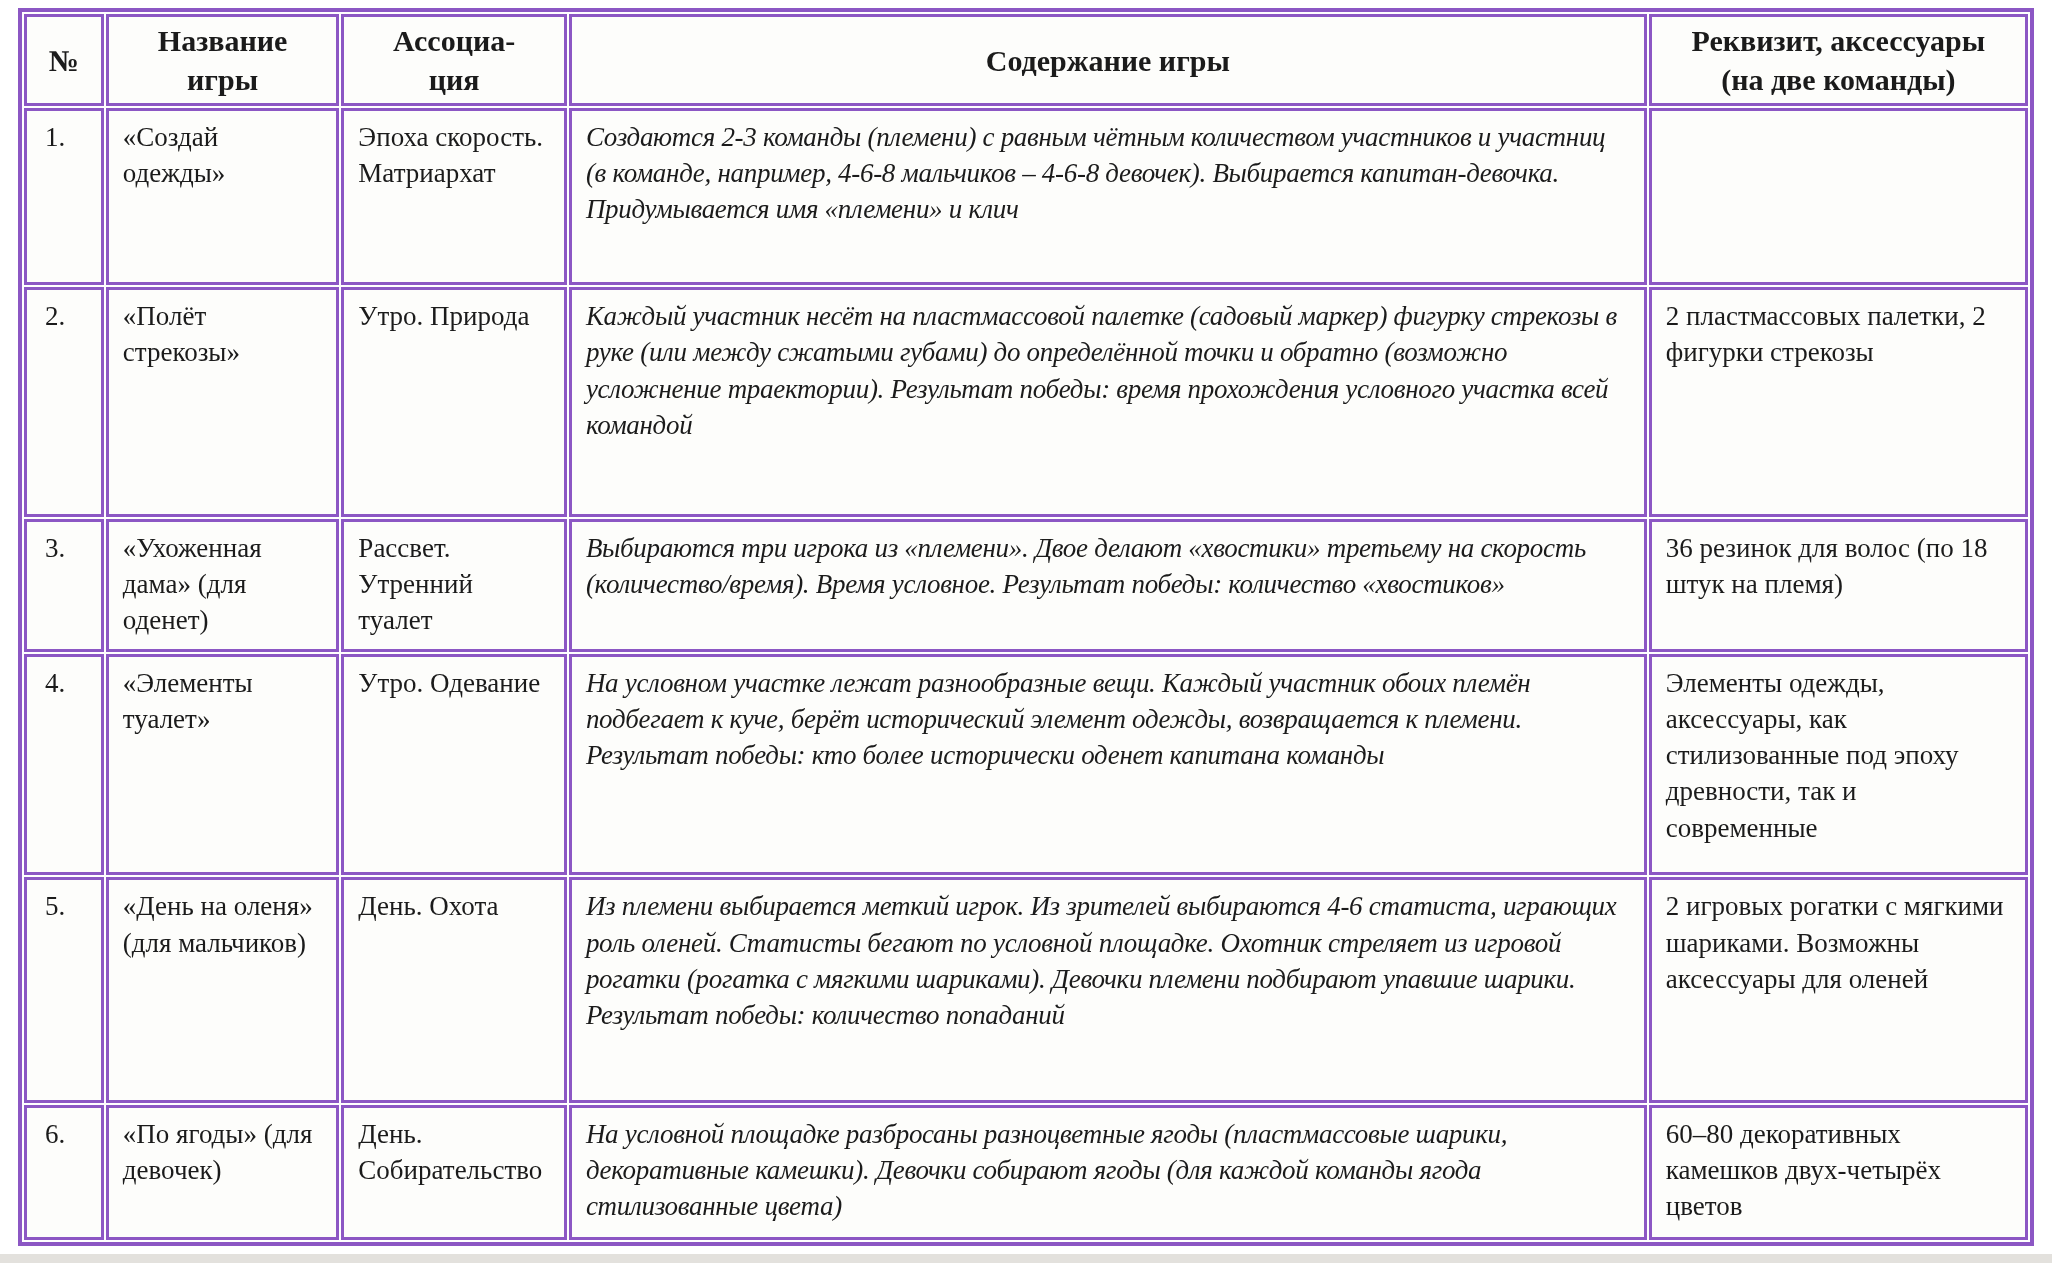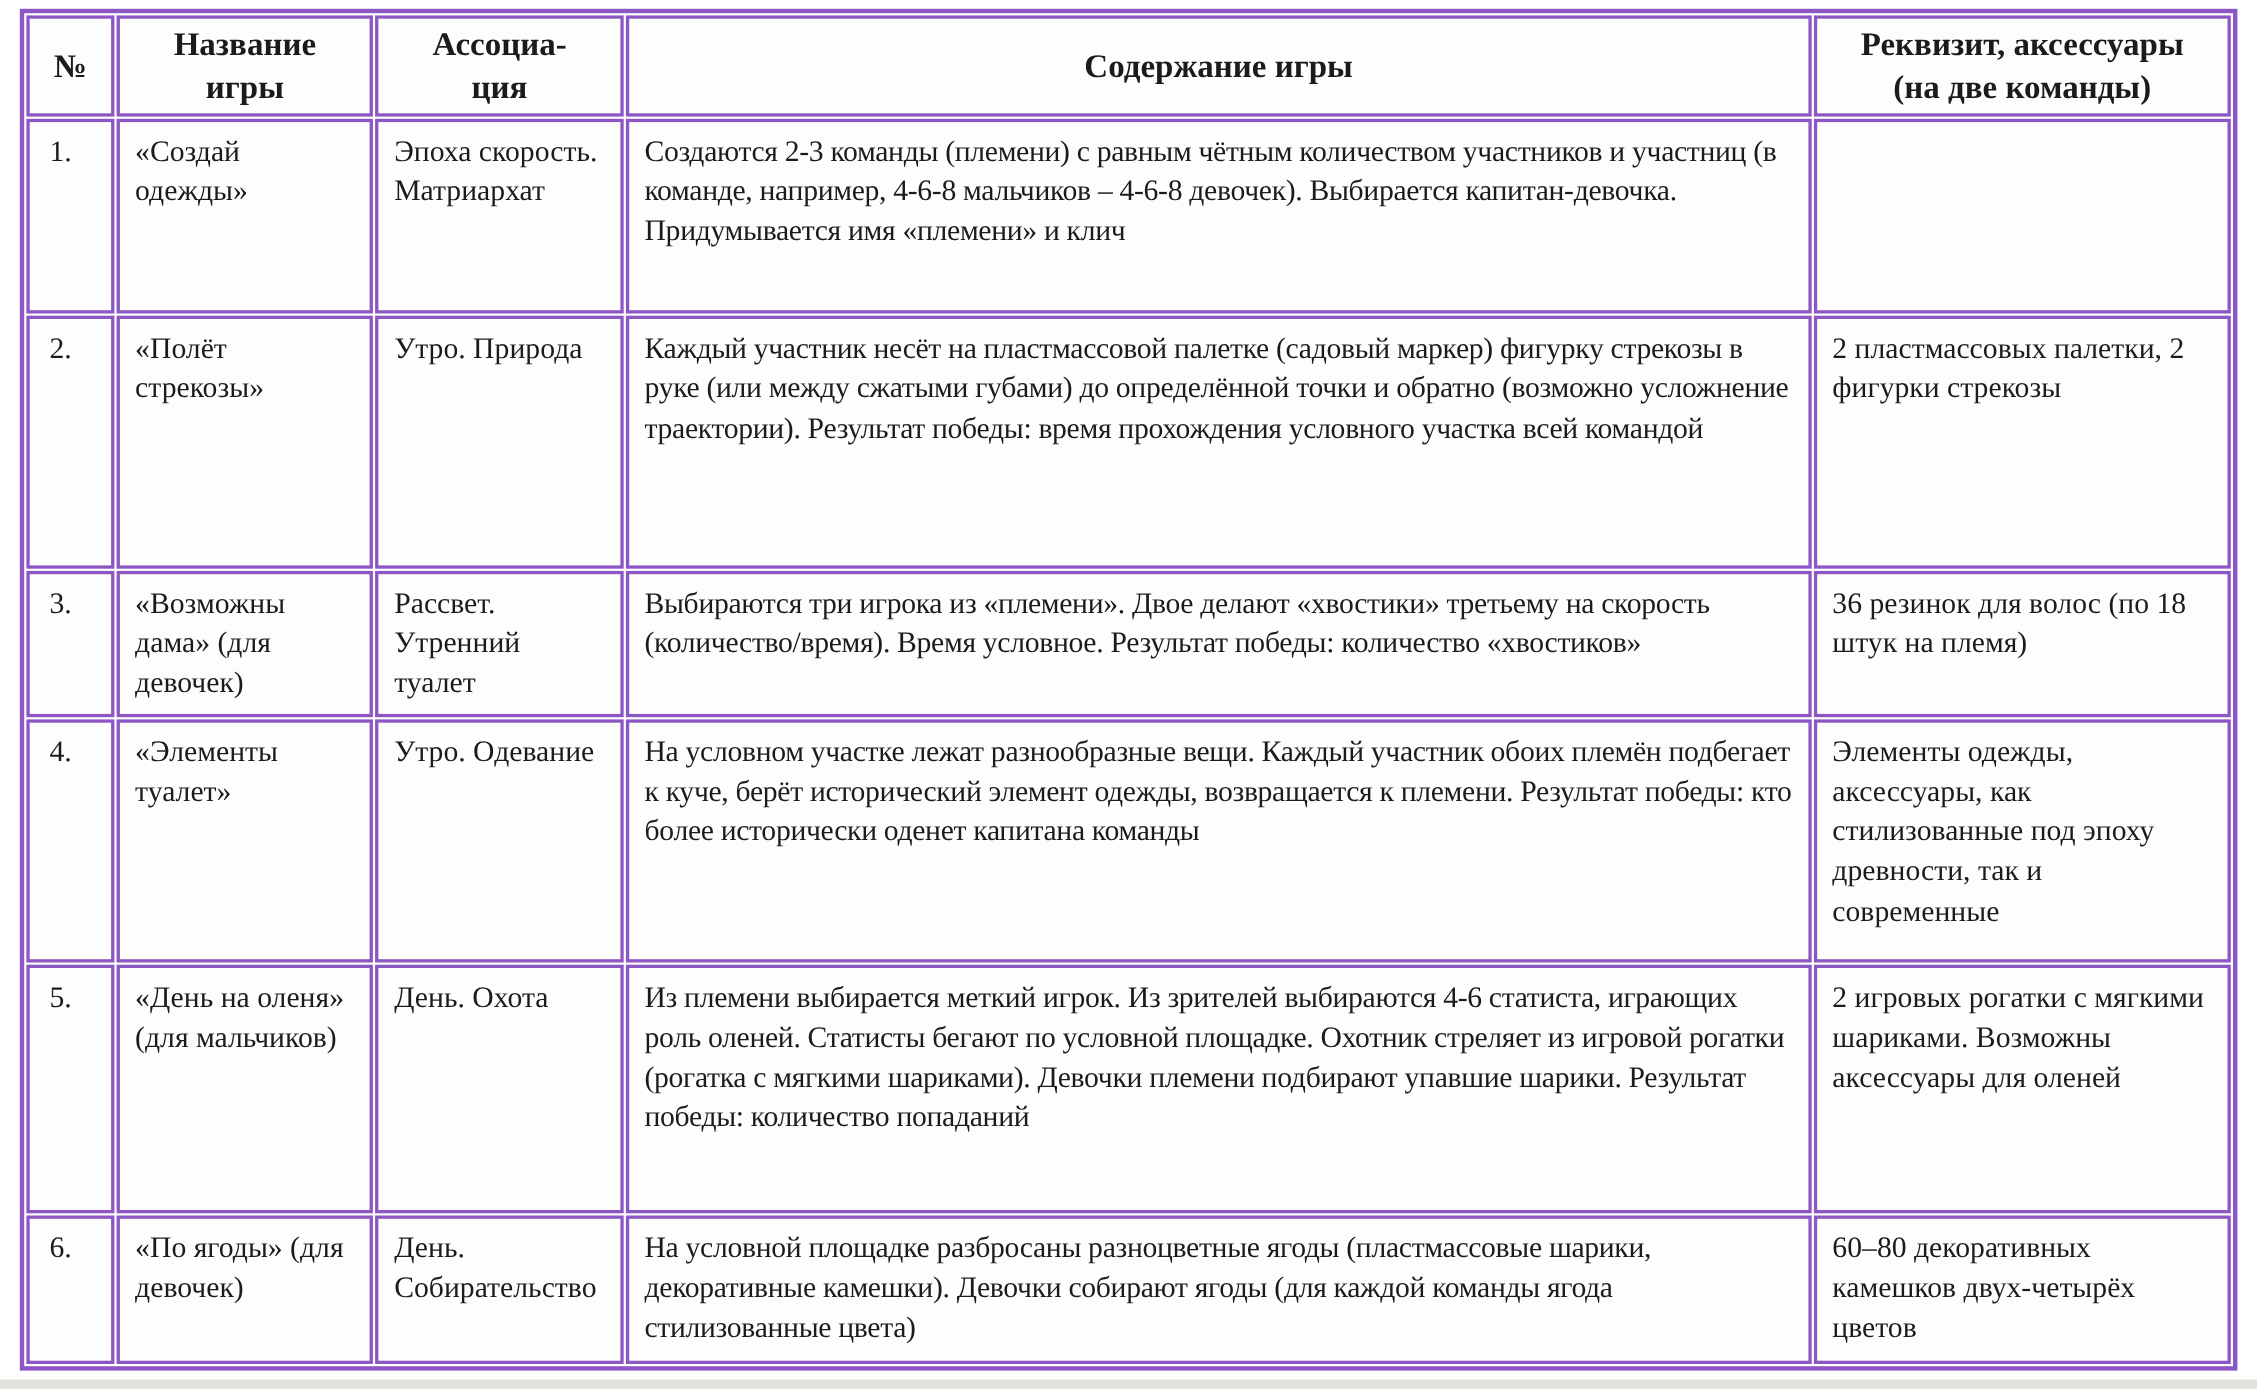--- a/index.html
+++ b/index.html
@@ -45,21 +45,21 @@
   td{
     font-size:27px;
     line-height:1.34;
     vertical-align:top;
     text-align:left;
     padding:8px 12px 8px 14px;
     hyphens:auto;
     -webkit-hyphens:auto;
   }
   td.cell-number{padding-left:18px;}
-  td.cell-game-content{letter-spacing:-0.3px;}
+  td.cell-game-content{letter-spacing:-0.3px;font-style:italic;}
   thead tr{height:92px;}
   tbody tr:nth-child(1){height:176px;}
   tbody tr:nth-child(2){height:228px;}
   tbody tr:nth-child(3){height:132px;}
   tbody tr:nth-child(4){height:220px;}
   tbody tr:nth-child(5){height:224px;}
   tbody tr:nth-child(6){height:134px;}
   .page-edge{
     position:absolute;left:0;bottom:0;
     width:100%;height:9px;
@@ -100,21 +100,21 @@
         </tr>
         <tr>
           <td class="cell-number">2.</td>
           <td class="cell-game-name">«Полёт стрекозы»</td>
           <td class="cell-association">Утро. Природа</td>
           <td class="cell-game-content">Каждый участник несёт на пластмассовой палетке (садовый маркер) фигурку стрекозы в руке (или между сжатыми губами) до определённой точки и обратно (возможно усложнение траектории). Результат победы: время прохождения условного участка всей командой</td>
           <td class="cell-requisites">2 пластмассовых палетки, 2 фигурки стрекозы</td>
         </tr>
         <tr>
           <td class="cell-number">3.</td>
-          <td class="cell-game-name">«Возможны дама» (для девочек)</td>
+          <td class="cell-game-name">«Ухоженная дама» (для оденет)</td>
           <td class="cell-association">Рассвет. Утренний туалет</td>
           <td class="cell-game-content">Выбираются три игрока из «племени». Двое делают «хвостики» третьему на скорость (количество/время). Время условное. Результат победы: количество «хвостиков»</td>
           <td class="cell-requisites">36 резинок для волос (по 18 штук на племя)</td>
         </tr>
         <tr>
           <td class="cell-number">4.</td>
           <td class="cell-game-name">«Элементы туалет»</td>
           <td class="cell-association">Утро. Одевание</td>
           <td class="cell-game-content">На условном участке лежат разнообразные вещи. Каждый участник обоих племён подбегает к куче, берёт исторический элемент одежды, возвращается к племени. Результат победы: кто более исторически оденет капитана команды</td>
           <td class="cell-requisites">Элементы одежды, аксессуары, как стилизованные под эпоху древности, так и современные</td>

